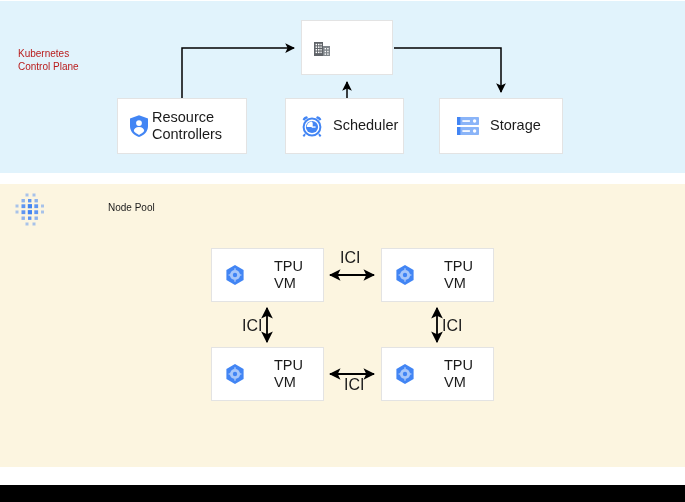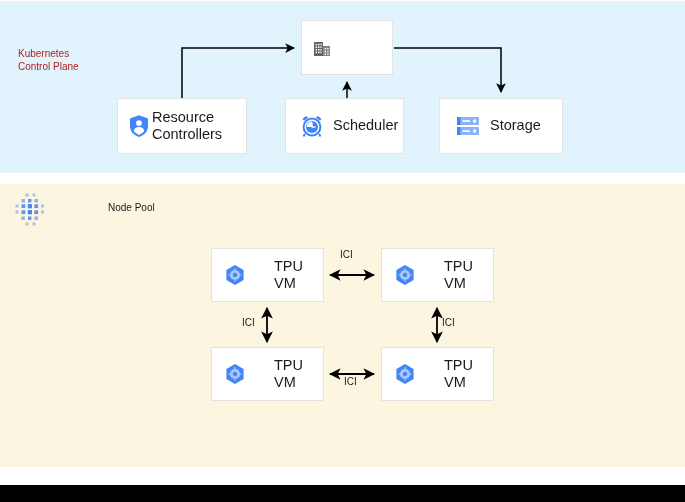--- a/index.html
+++ b/index.html
@@ -52,21 +52,21 @@
   
   .tpu-box{width:113px;height:54px;padding-left:12px;gap:28px;}
   #tpu-vm-1{left:211px;top:248px;}
   #tpu-vm-2{left:381px;top:248px;}
   #tpu-vm-3{left:211px;top:347px;}
   #tpu-vm-4{left:381px;top:347px;}
   .tpu-box .label{font-size:14.5px;}
 
   
   .edge-label{
-    position:absolute;font-size:10px;color:#1b1b1b;
+    position:absolute;font-size:16px;color:#1b1b1b;
   }
   #ici-top{left:340px;top:249px;}
   #ici-bottom{left:344px;top:376px;}
   #ici-left{left:242px;top:317px;}
   #ici-right{left:442px;top:317px;}
 
   svg.ovl{position:absolute;left:0;top:0;width:685px;height:502px;overflow:visible;pointer-events:none;}
 </style>
 </head>
 <body>

